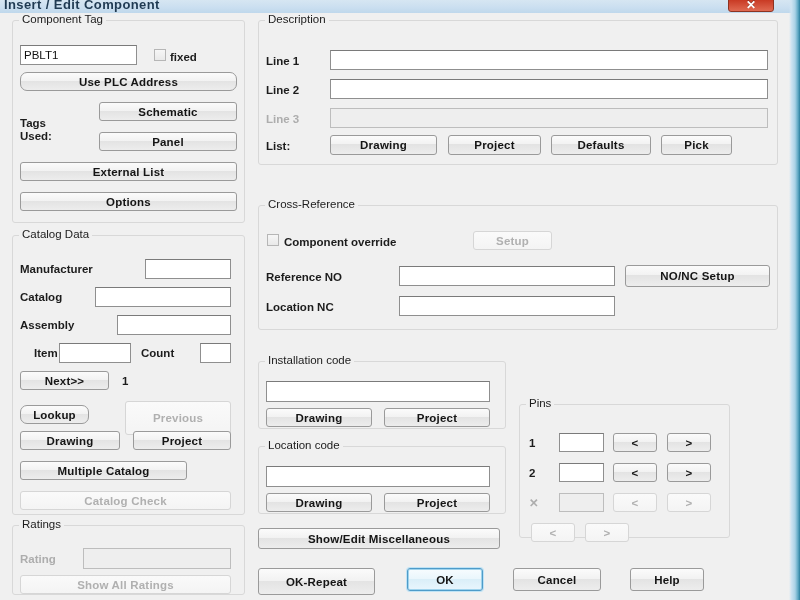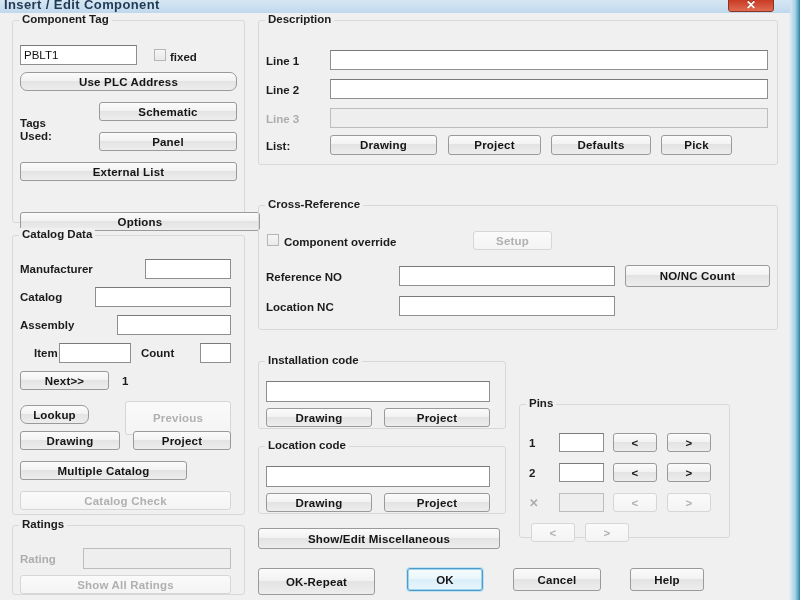--- a/index.html
+++ b/index.html
@@ -94,21 +94,21 @@
     border-radius: 3px;
     background: transparent;
     box-sizing: border-box;
   }
   .grp > .cap {
     position: absolute;
     top: -8px; left: 6px;
     padding: 0 3px;
     background: #f0f0f0;
     font-size: 11.5px;
-    font-weight: 700;
+    font-weight: 400;
     color: #1c1c1c;
     white-space: nowrap;
   }
   .lbl {
     position: absolute;
     font-size: 11.5px;
     font-weight: 600;
     color: #1c1c1c;
     white-space: nowrap;
     line-height: 13px;
@@ -191,21 +191,21 @@
     <span class="lbl" style="left:170px; top:38px;">fixed</span>
 
     <div class="btn" style="left:20px; top:59px; width:217px; height:19px;border-radius:7px;">Use PLC Address</div>
 
     <span class="lbl" style="left:20px; top:104px;">Tags</span>
     <span class="lbl" style="left:20px; top:117px;">Used:</span>
 
     <div class="btn" style="left:99px; top:89px; width:138px; height:19px;">Schematic</div>
     <div class="btn" style="left:99px; top:119px; width:138px; height:19px;">Panel</div>
     <div class="btn" style="left:20px; top:149px; width:217px; height:19px;">External List</div>
-    <div class="btn" style="left:20px; top:179px; width:240px; height:19px;margin-top:20px;">Options</div>
+    <div class="btn" style="left:20px; top:179px; width:217px; height:19px;">Options</div>
 
     <div class="grp" style="left:12px; top:222px; width:233px; height:280px;">
       <span class="cap">Catalog Data</span>
     </div>
 
     <span class="lbl" style="left:20px; top:250px;">Manufacturer</span>
     <input class="txt" style="left: 145px; top: 246px; width: 86px; height: 20px;" value="">
 
     <span class="lbl" style="left:20px; top:278px;">Catalog</span>
     <input class="txt" style="left: 95px; top: 274px; width: 136px; height: 20px;" value="">
@@ -262,21 +262,21 @@
 
     <div class="grp" style="left:258px; top:192px; width:520px; height:125px;">
       <span class="cap">Cross-Reference</span>
     </div>
     <div class="chk" style="left:267px; top:221px;"></div>
     <span class="lbl" style="left:284px; top:223px;">Component override</span>
     <div class="btn dis" style="left:473px; top:218px; width:79px; height:19px;">Setup</div>
 
     <span class="lbl" style="left:266px; top:258px;">Reference NO</span>
     <input class="txt" style="left: 399px; top: 253px; width: 216px; height: 20px;" value="">
-    <div class="btn" style="left:625px; top:252px; width:145px; height:22px;">NO/NC Count</div>
+    <div class="btn" style="left:625px; top:252px; width:145px; height:22px;">NO/NC Setup</div>
 
     <span class="lbl" style="left:266px; top:288px;">Location NC</span>
     <input class="txt" style="left: 399px; top: 283px; width: 216px; height: 20px;" value="">
 
     <div class="grp" style="left:258px; top:348px; width:248px; height:68px;">
       <span class="cap">Installation code</span>
     </div>
     <input class="txt" style="left: 266px; top: 368px; width: 224px; height: 21px;" value="">
     <div class="btn" style="left:266px; top:395px; width:106px; height:19px;">Drawing</div>
     <div class="btn" style="left:384px; top:395px; width:106px; height:19px;">Project</div>

